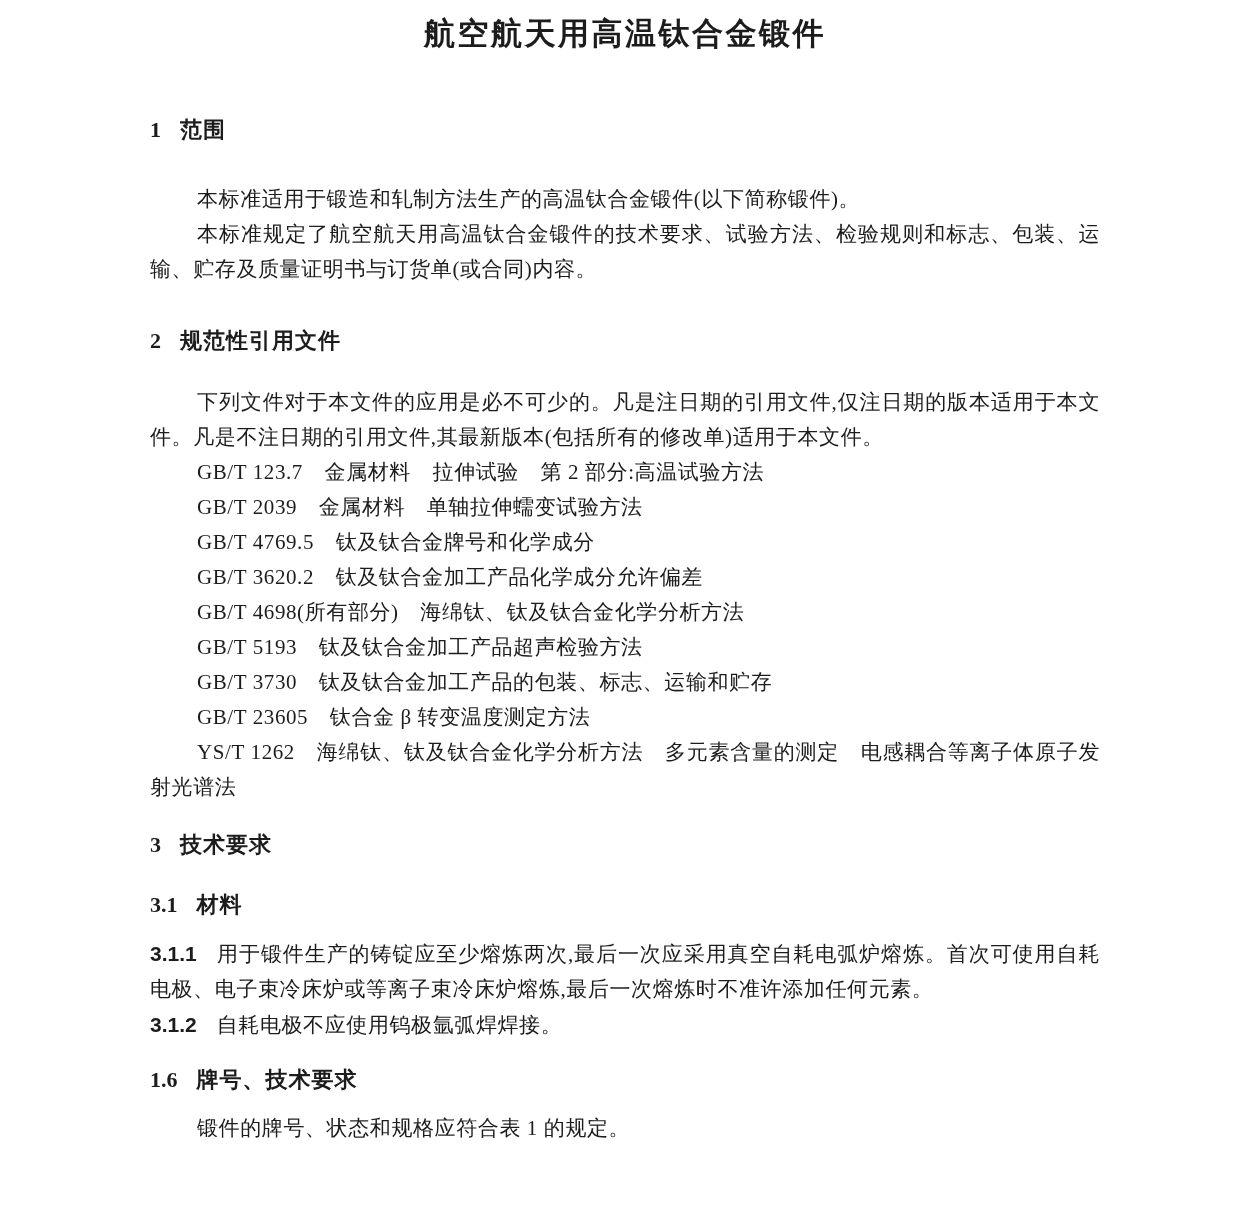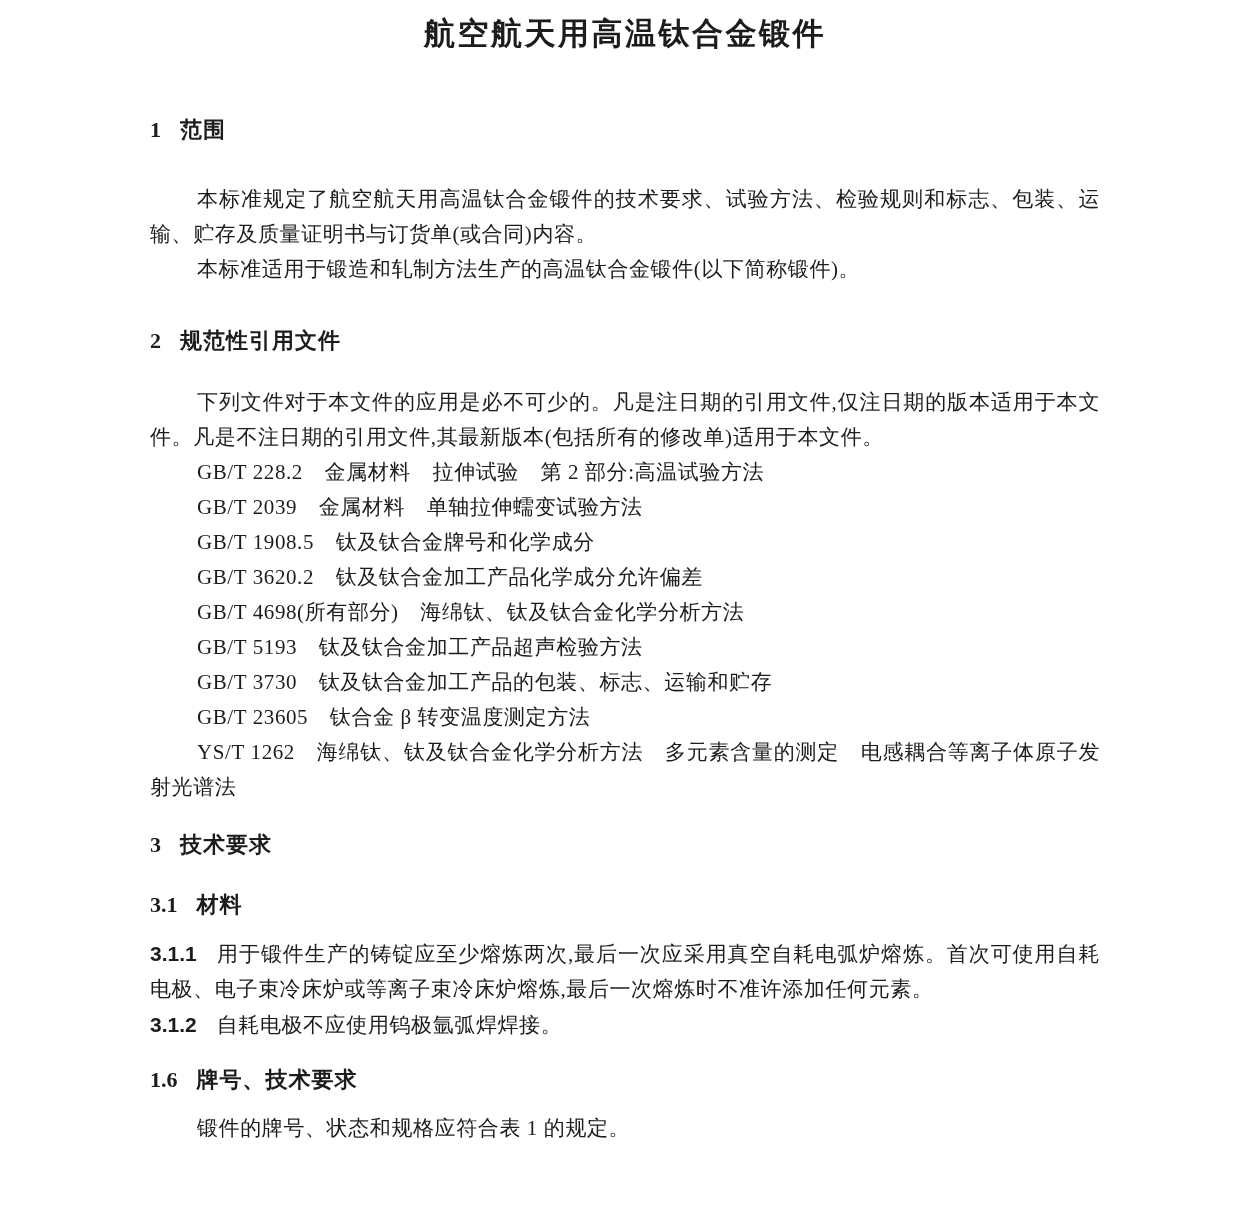--- a/index.html
+++ b/index.html
@@ -71,30 +71,30 @@
 </style>
 </head>
 <body>
 
 <div class="page">
 
   <h1 class="doc-title">航空航天用高温钛合金锻件</h1>
 
   <section>
     <h2 class="sec-heading h-sec1"><span class="h-num">1</span><span>范围</span></h2>
+    <p class="para indent">本标准适用于锻造和轧制方法生产的高温钛合金锻件(以下简称锻件)。</p>
     <p class="para indent">本标准规定了航空航天用高温钛合金锻件的技术要求、试验方法、检验规则和标志、包装、运输、贮存及质量证明书与订货单(或合同)内容。</p>
-    <p class="para indent">本标准适用于锻造和轧制方法生产的高温钛合金锻件(以下简称锻件)。</p>
   </section>
 
   <section>
     <h2 class="sec-heading h-sec2"><span class="h-num">2</span><span>规范性引用文件</span></h2>
     <p class="para indent">下列文件对于本文件的应用是必不可少的。凡是注日期的引用文件,仅注日期的版本适用于本文件。凡是不注日期的引用文件,其最新版本(包括所有的修改单)适用于本文件。</p>
-    <p class="ref">GB/T 228.2　金属材料　拉伸试验　第 2 部分:高温试验方法</p>
+    <p class="ref">GB/T 123.7　金属材料　拉伸试验　第 2 部分:高温试验方法</p>
     <p class="ref">GB/T 2039　金属材料　单轴拉伸蠕变试验方法</p>
-    <p class="ref">GB/T 1908.5　钛及钛合金牌号和化学成分</p>
+    <p class="ref">GB/T 4769.5　钛及钛合金牌号和化学成分</p>
     <p class="ref">GB/T 3620.2　钛及钛合金加工产品化学成分允许偏差</p>
     <p class="ref">GB/T 4698(所有部分)　海绵钛、钛及钛合金化学分析方法</p>
     <p class="ref">GB/T 5193　钛及钛合金加工产品超声检验方法</p>
     <p class="ref">GB/T 3730　钛及钛合金加工产品的包装、标志、运输和贮存</p>
     <p class="ref">GB/T 23605　钛合金 β 转变温度测定方法</p>
     <p class="ref">YS/T 1262　海绵钛、钛及钛合金化学分析方法　多元素含量的测定　电感耦合等离子体原子发射光谱法</p>
   </section>
 
   <section>
     <h2 class="sec-heading h-sec3"><span class="h-num">3</span><span>技术要求</span></h2>

